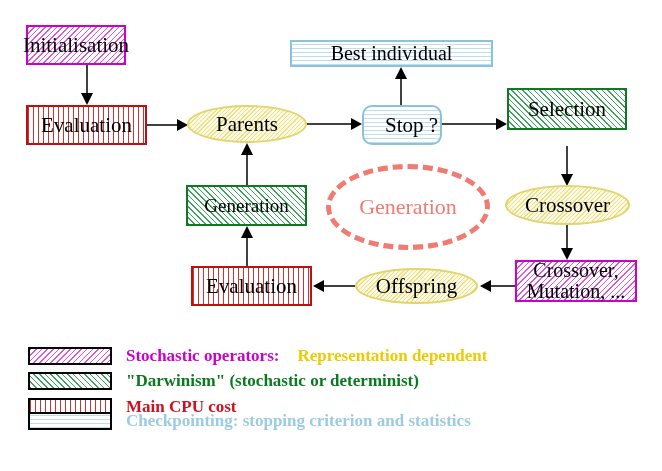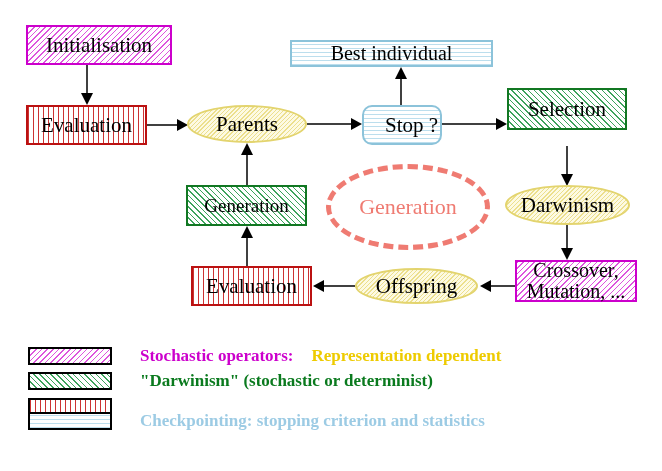--- a/index.html
+++ b/index.html
@@ -70,21 +70,20 @@
     width:80px;height:14px;
     border:2px solid;
     box-sizing:content-box;
     margin-right:14px;
     flex:0 0 auto;
   }
   .legend-text{
     font-size:17px;
     font-weight:bold;
     white-space:nowrap;
-    margin-left:14px;
   }
   .t-magenta{color:#cc00cc;}
   .t-yellow{color:#eecb00;margin-left:18px;}
   .t-green{color:#0a7a1e;}
   .t-red{color:#cc1122;}
   .t-blue{color:#9ccbe4;}
 </style>
 </head>
 <body>
 
@@ -130,21 +129,21 @@
     <g>
       <line x1="247" y1="266" x2="247" y2="237"></line>
         <polygon points="241,238 253,238 247,226"></polygon>
     </g>
     <g>
       <line x1="247" y1="185" x2="247" y2="155"></line>
         <polygon points="241,155 253,155 247,143"></polygon>
     </g>
   </svg>
 
-  <div class="node box magenta-hatch" style="left:26px;top:25px;width:146px;height:40px">
+  <div class="node box magenta-hatch" style="left:26px;top:25px;width:100px;height:40px">
     <span>Initialisation</span>
   </div>
 
   <div class="node box red-stripe" style="left:26px;top:105px;width:121px;height:40px">
     <span>Evaluation</span>
   </div>
 
   <div class="node ellipse yellow-hatch" style="left:187px;top:105px;width:120px;height:38px">
     <span>Parents</span>
   </div>
@@ -163,21 +162,21 @@
 
   <div class="node box green-hatch" style="left:186px;top:185px;width:121px;height:41px;font-size:19px">
     <span>Generation</span>
   </div>
 
   <div class="dashed-ellipse" style="left:326px;top:164px;width:164px;height:86px">
     <span>Generation</span>
   </div>
 
   <div class="node ellipse yellow-hatch" style="left:505px;top:185px;width:125px;height:40px">
-    <span>Darwinism</span>
+    <span>Crossover</span>
   </div>
 
   <div class="node box red-stripe" style="left:191px;top:266px;width:121px;height:40px">
     <span>Evaluation</span>
   </div>
 
   <div class="node ellipse yellow-hatch" style="left:355px;top:268px;width:123px;height:36px">
     <span>Offspring</span>
   </div>
 
@@ -192,20 +191,21 @@
     <span class="legend-text t-yellow">Representation dependent</span>
   </div>
 
   <div class="legend-row" style="top:372px">
     <div class="swatch green-hatch"></div>
     <span class="legend-text t-green">"Darwinism" (stochastic or determinist)</span>
   </div>
 
   <div class="legend-row" style="top:398px">
     <div class="swatch red-stripe"></div>
+    <span class="legend-text t-red">Main CPU cost</span>
   </div>
 
   <div class="legend-row" style="top:412px">
     <div class="swatch cyan-stripe"></div>
     <span class="legend-text t-blue">Checkpointing: stopping criterion and statistics</span>
   </div>
 
 </div>
 
 </body></html>

